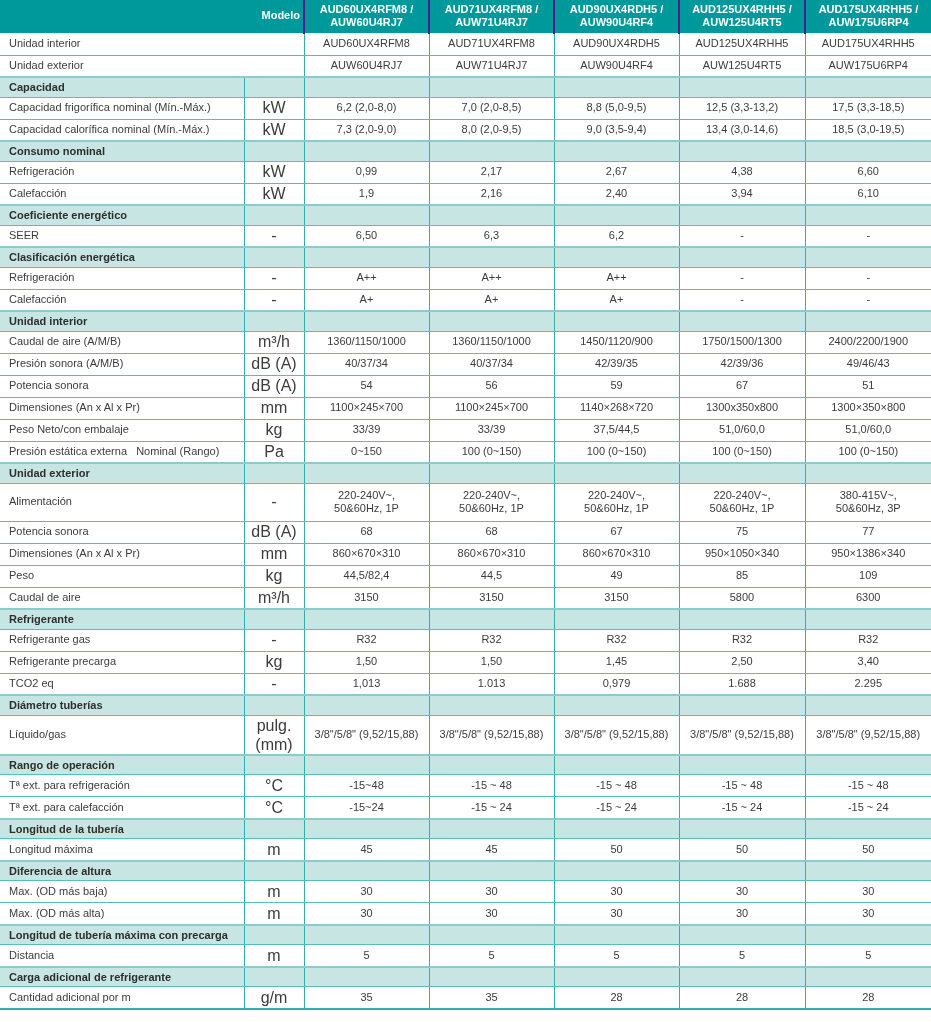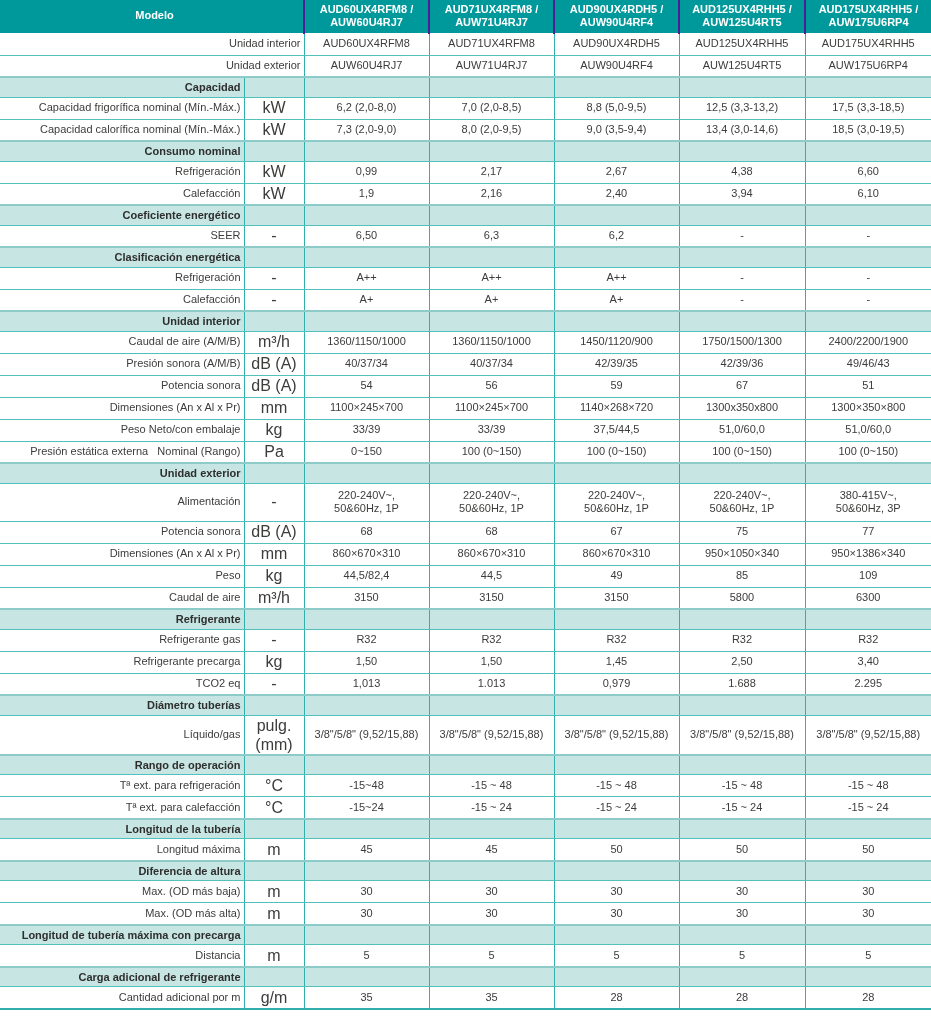--- a/index.html
+++ b/index.html
@@ -7,29 +7,29 @@
   .sheet { width:931px; }
   table { border-collapse:collapse; table-layout:fixed; width:931px; }
   th, td { padding:0 3px; font-size:11px; color:#3c3c3b; overflow:hidden; box-sizing:border-box; }
 
   
   thead th {
     background:#00999b; color:#ffffff; height:33px; font-weight:700;
     text-align:center; white-space:pre-line; line-height:1.25;
     border-left:2px solid #4c1d95; border-bottom:1px solid #ffffff; font-size:11px;
   }
-  thead th.label { text-align:center; padding-left:9px; border-left:none;margin-left:48px; }
+  thead th.label { text-align:right; padding-left:9px; border-left:none;margin-left:48px; }
 
   
   tbody td {
     background:#ffffff; height:22px; text-align:center; white-space:pre-line; line-height:1.2;
     border-top:1px solid #54c0bd; border-bottom:1px solid #54c0bd;
     border-left:1px solid #2fb0ad; border-right:1px solid #2fb0ad;
   }
-  tbody td.label { text-align:right; padding-left:9px; border-left:none;margin-left:12px; }
+  tbody td.label { text-align:left; padding-left:9px; border-left:none;margin-left:12px; }
   tbody td:last-child { border-right:none; }
   tbody td.unit { font-size:16px; }
 
   
   tr.section td { background:#c6e5e3; border-top:2px solid #8ccbc8; height:20px; }
   tr.section td.label { font-weight:700; color:#2e2e2d; }
 
   
   tr.tall td { height:38px; }
 

